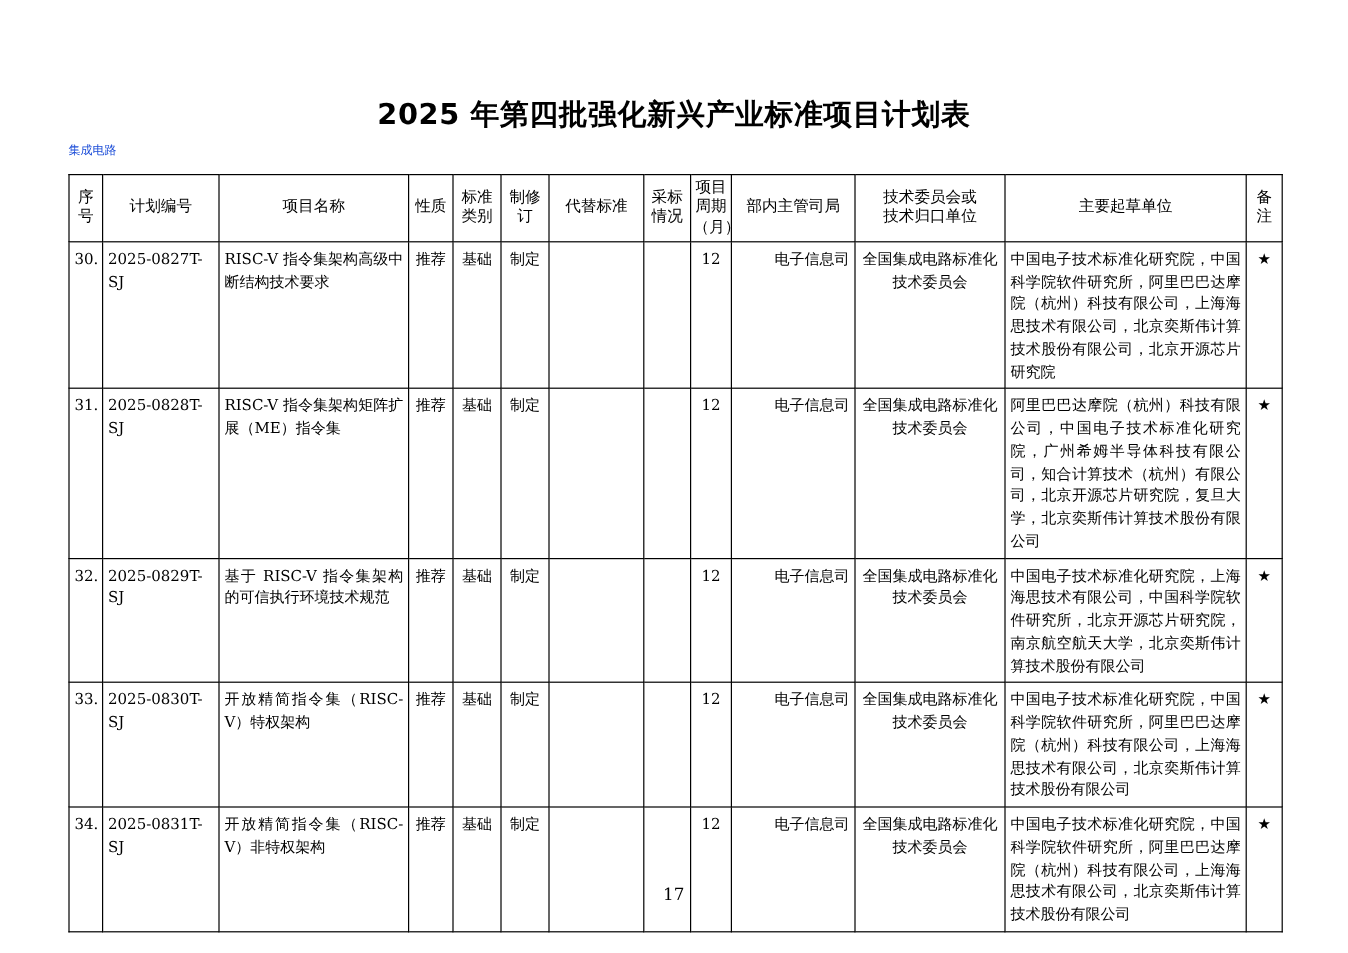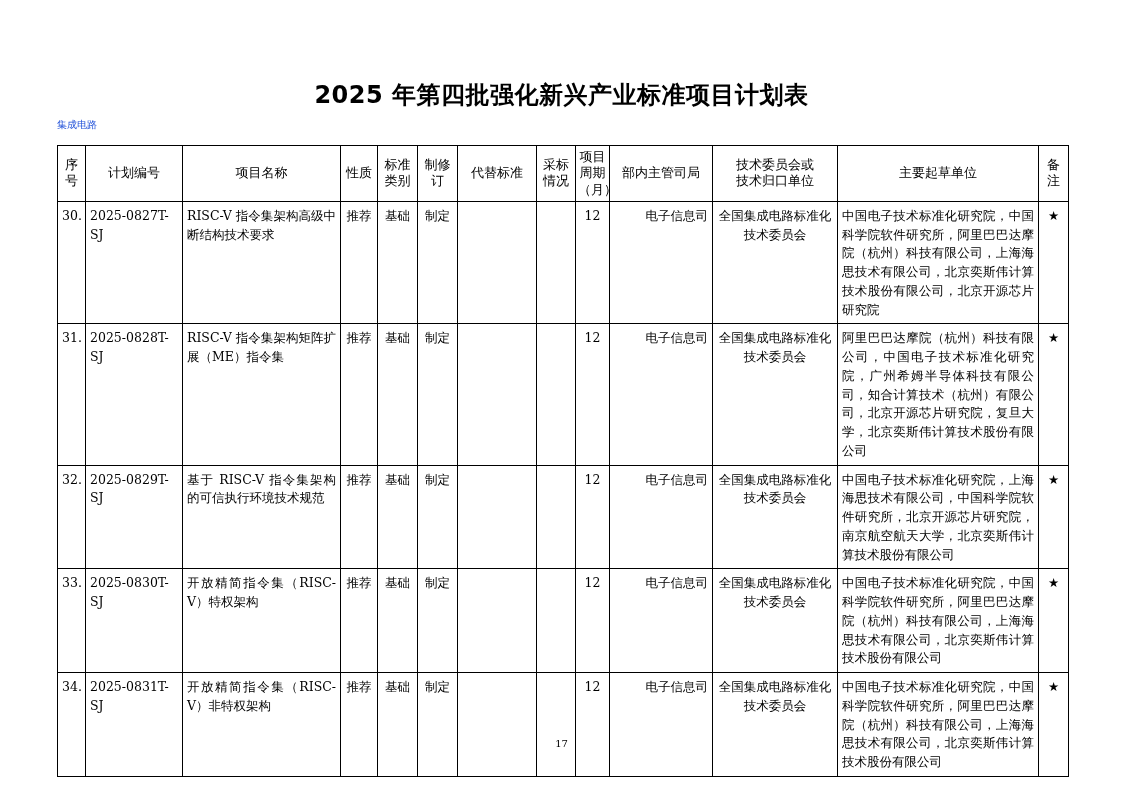--- a/index.html
+++ b/index.html
@@ -96,21 +96,21 @@
   td.draft    { text-align: justify; text-align-last: left; padding-left: 6px; padding-right: 5px;}
   td.note     { text-align: center; font-size: 12px; vertical-align: top; }
   .digits { font-family: "DejaVu Serif", "Liberation Serif", serif; }
   .page-number {
     position: absolute;
     left: 0;
     top: 738px;
     width: 1123px;
     text-align: center;
     font-family: "DejaVu Serif", "Liberation Serif", serif;
-    font-size: 10px;
+    font-size: 14px;
   }
 </style>
 </head>
 <body>
 
 <div class="page">
 
   <div class="doc-title">2025 年第四批强化新兴产业标准项目计划表</div>
 
   <div class="section-label">集成电路</div>

